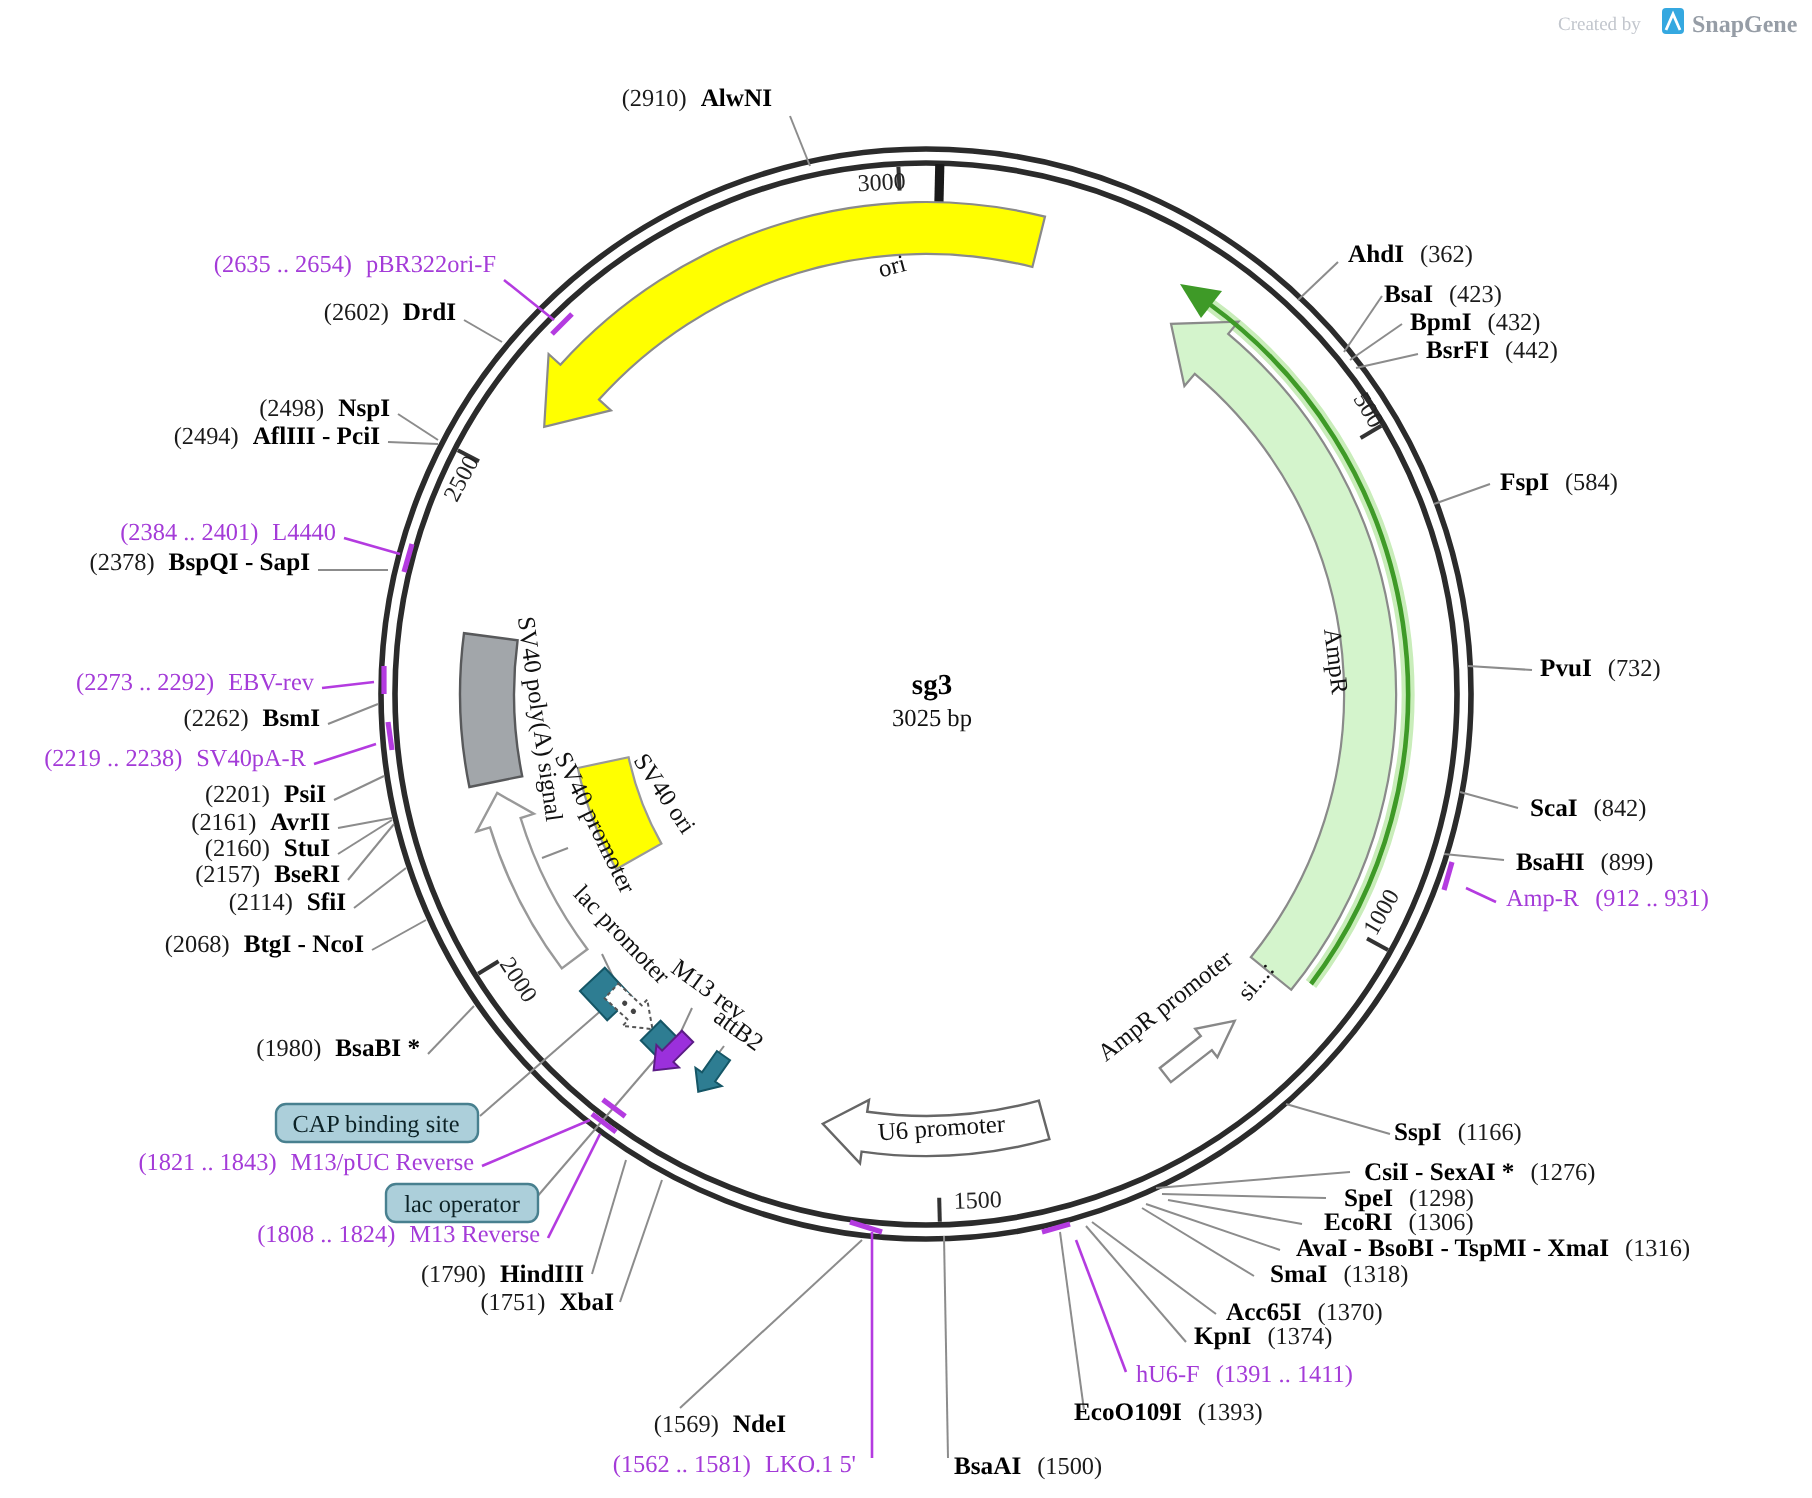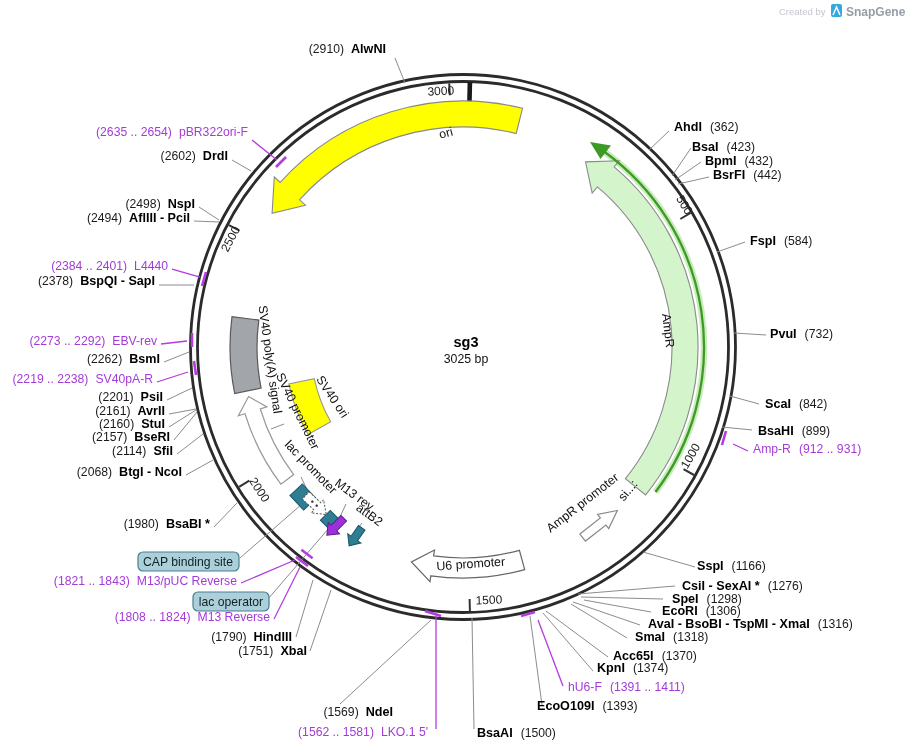--- a/index.html
+++ b/index.html
@@ -1,17 +1,17 @@
 <!DOCTYPE html>
 <html><head>
 <meta charset="utf-8">
 <style>
   html,body{margin:0;padding:0;background:#ffffff;}
   .canvas{position:relative;width:906px;height:749px;background:#fff;overflow:hidden;
-          font-family:Liberation Sans, sans-serif;}
+          font-family:Liberation Serif, serif;}
   svg{position:absolute;left:0;top:0;}
   .site-name{font-weight:bold;font-size:12.6px;fill:#000;}
   .site-pos{font-size:12.2px;fill:#1a1a1a;}
   .primer-t{font-size:12.2px;fill:#A43BD8;}
   .tick-num{font-size:12px;fill:#222;}
   .feat-label{font-size:12.4px;fill:#111;}
   .leader{stroke:#8c8c8c;stroke-width:1;fill:none;}
   .pleader{stroke:#B43BE0;stroke-width:1.3;fill:none;}
   .ptick{stroke:#B43BE0;stroke-width:2.6;fill:none;}
   .ring{fill:none;stroke:#2b2b2b;stroke-width:2.8;}

